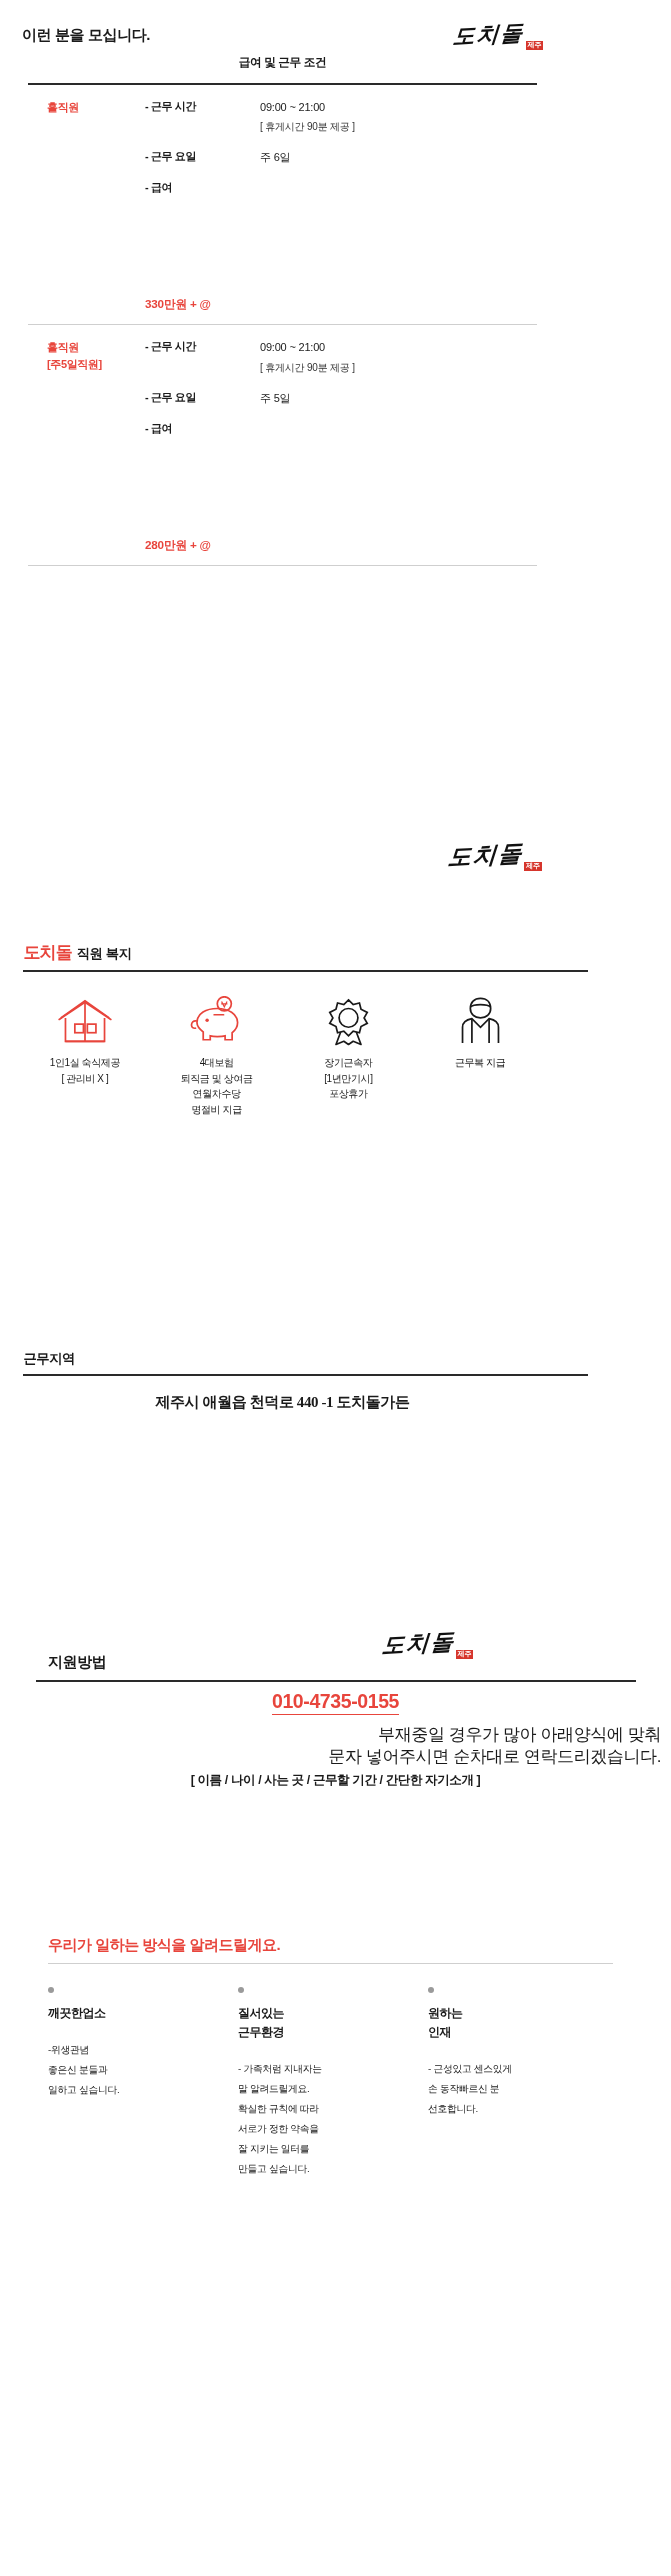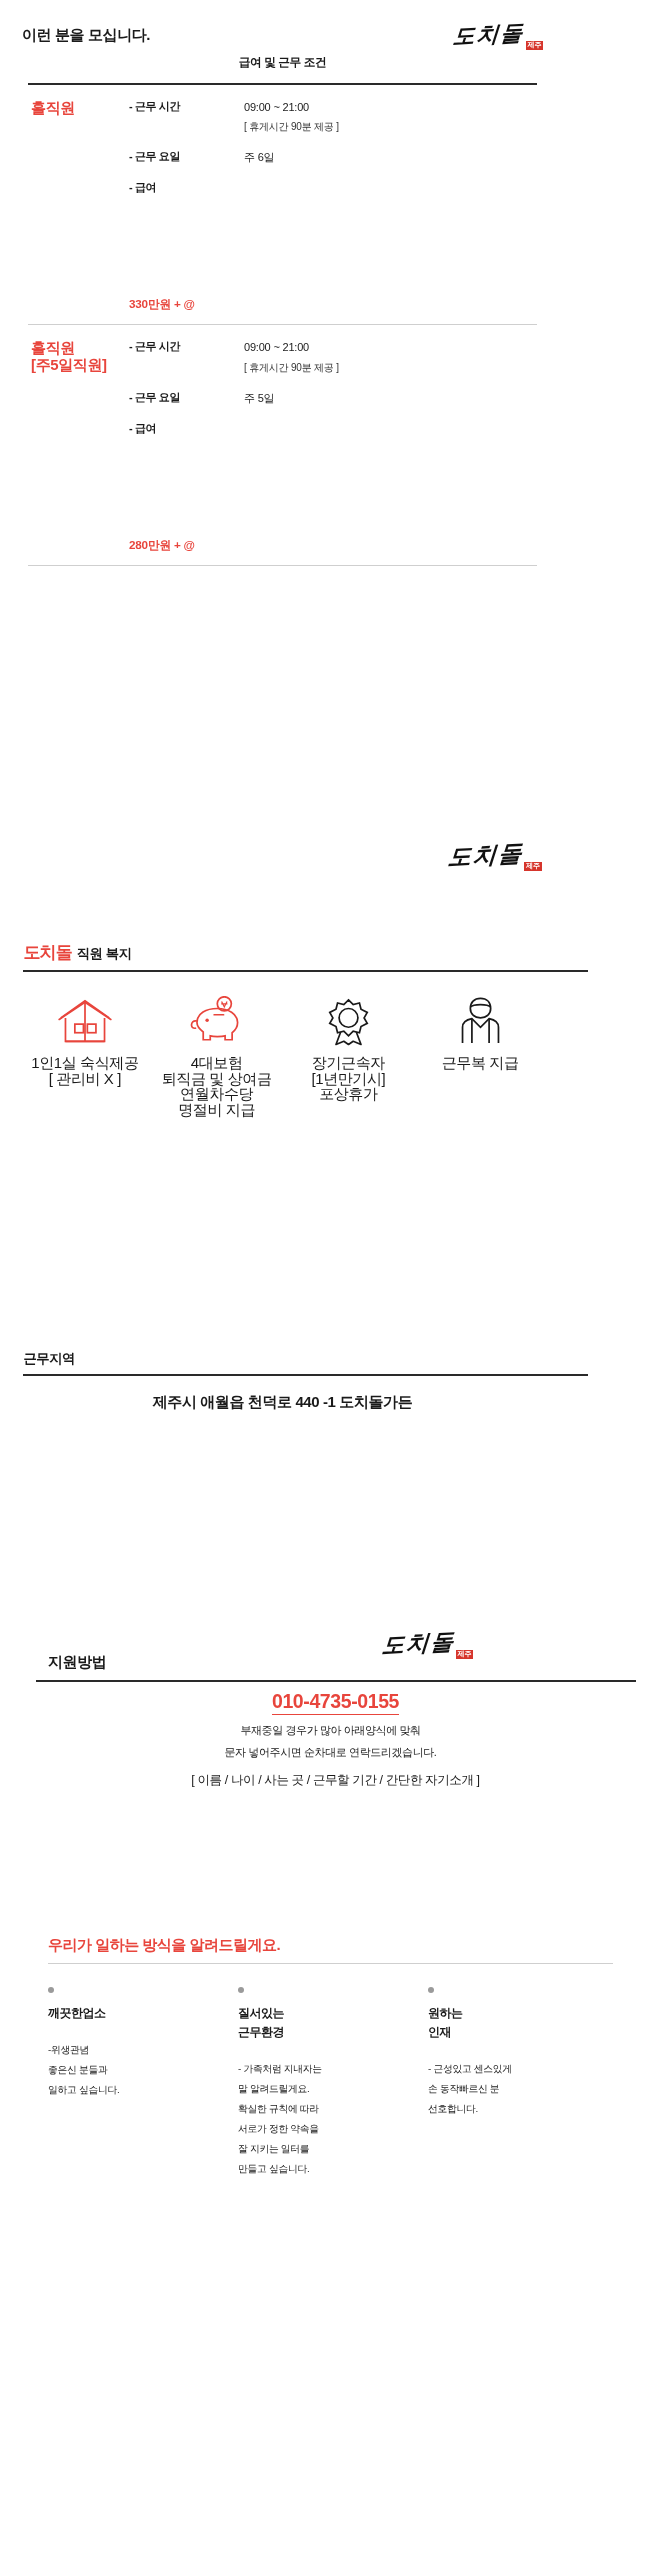--- a/index.html
+++ b/index.html
@@ -60,22 +60,22 @@
   
   #salary { top: 55px; }
   #salary .tbl-title {
     text-align: center; font-size: 11.7px; font-weight: 700; padding-bottom: 13px;
     letter-spacing: -0.4px;
   }
   #salary .tbl-wrap { margin: 0 28px; }
   .sal-block { display: flex; padding: 14px 0 11px 0; }
   .sal-role {
     width: 101px; flex: 0 0 101px;
-    color: #e8453c; font-size: 15px; font-weight: 700; line-height: 17px;
-    padding-left: 3.1px; letter-spacing: -0.4px;
+    color: #e8453c; font-size: 11px; font-weight: 700; line-height: 17px;
+    padding-left: 3.1px; letter-spacing: -0.4px; margin-left: 16px;
   }
   .sal-rows { flex: 1; }
   .sal-row { display: flex; align-items: flex-start; margin-bottom: 14px; gap: 28px; }
   .sal-row:last-child { margin-bottom: 1.6px; flex-direction: column; }
   .sal-key {
     width: 87px; flex: 0 0 87px;
     font-size: 11px; font-weight: 700; letter-spacing: -0.4px;
   }
   .sal-val { font-size: 11px; letter-spacing: -0.2px; line-height: 17px; }
   .sal-val .sub { display: block; font-size: 10px; color: #333; margin-top: 2.3px; }
@@ -90,50 +90,50 @@
   #welfare { top: 941px; }
   #welfare .wf-head { margin: 0 23.4px; }
   #welfare .wf-head .t1 { font-size: 17px; font-weight: 700; color: #e8453c; letter-spacing: -0.8px; }
   #welfare .wf-head .t2 { font-size: 13.3px; font-weight: 700; color: #1a1a1a; letter-spacing: -0.4px; margin-left: 4.7px; }
   #welfare .wf-rule { margin: 6.2px 23.4px 0 23.4px; }
   #welfare .wf-items {
     display: flex; margin: 22px 19px 0 19px; justify-content: space-between;
   }
   .wf-item { width: 153px; text-align: center; }
   .wf-icon { height: 52px; display: flex; align-items: flex-end; justify-content: center; }
-  .wf-cap { margin-top: 9.4px; font-size: 15px; line-height: 15.6px; letter-spacing: -0.4px; color: #1a1a1a; }
+  .wf-cap { margin-top: 9.4px; font-size: 10px; line-height: 15.6px; letter-spacing: -0.4px; color: #1a1a1a; }
 
   
   #location { top: 1350px; }
   #location .loc-title { margin: 0 23.4px; font-size: 13.3px; font-weight: 700; letter-spacing: -0.4px; }
   #location .loc-rule { margin: 6.2px 23.4px 0 23.4px; }
   #location .loc-addr {
-    margin-top: 17px; text-align: center; font-size: 15px; font-weight: 700; letter-spacing: -0.4px;
+    margin-top: 17px; text-align: center; font-size: 15px; font-weight: 700; letter-spacing: -0.4px; font-family: Liberation Serif, serif;
   }
 
   
   #apply { top: 1628px; }
   #apply .ap-title { position: absolute; left: 48px; top: 25px; font-size: 15px; font-weight: 700; letter-spacing: -0.4px; }
   #apply .logo { position: absolute; right: 92px; top: 0px; font-size: 22.6px; }
   #apply .logo .logo-stamp { font-size: 7px; padding: 0.8px 1.6px; line-height: 7.8px; margin-left: 1.6px; }
   #apply .ap-rule { position: absolute; left: 36px; top: 52px; width: 600px; }
   #apply .ap-phone {
     position: absolute; left: 0; top: 62px; width: 671px; text-align: center;
     font-size: 19.5px; font-weight: 700; color: #e8453c; letter-spacing: -0.4px;
   }
   #apply .ap-phone span { border-bottom: 1.6px solid #e8453c; padding-bottom: 1.6px; }
   #apply .ap-l1, #apply .ap-l2 {
-    position: absolute; left: 0; width: 661px; text-align: center;
-    font-size: 11px; letter-spacing: -0.4px;
+    position: absolute; left: 0; width: 661px; text-align: right;
+    font-size: 17px; letter-spacing: -0.4px;
   }
   #apply .ap-l1 { top: 95px; }
   #apply .ap-l2 { top: 117px; }
   #apply .ap-l3 {
     position: absolute; left: 0; top: 144px; width: 671px; text-align: center;
-    font-size: 12.5px; font-weight: 400; letter-spacing: -0.4px;
+    font-size: 12.5px; font-weight: 700; letter-spacing: -0.4px;
   }
 
   
   #ways { top: 1936px; }
   #ways .wy-title { margin: 0 48px; font-size: 15px; font-weight: 700; color: #e8453c; letter-spacing: -0.5px; }
   #ways .wy-rule { margin: 7.8px 48px 0 48px; }
   #ways .wy-cols { display: flex; margin: 23.4px 48px 0 48px; }
   .wy-col { width: 190px; flex: 0 0 190px; }
   .wy-dot { width: 6.2px; height: 6.2px; border-radius: 50%; background: #9a9a9a; margin-bottom: 11px; }
   .wy-h { font-size: 12px; font-weight: 700; line-height: 19px; letter-spacing: -0.5px; }

